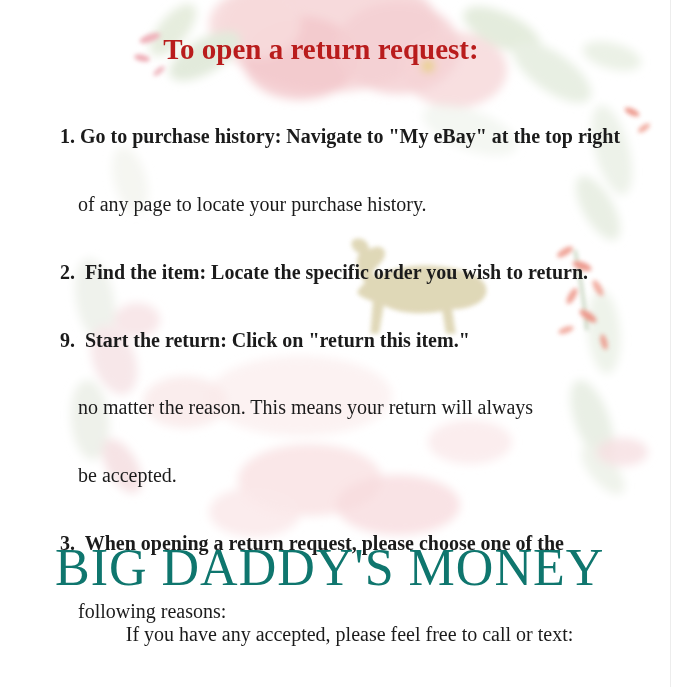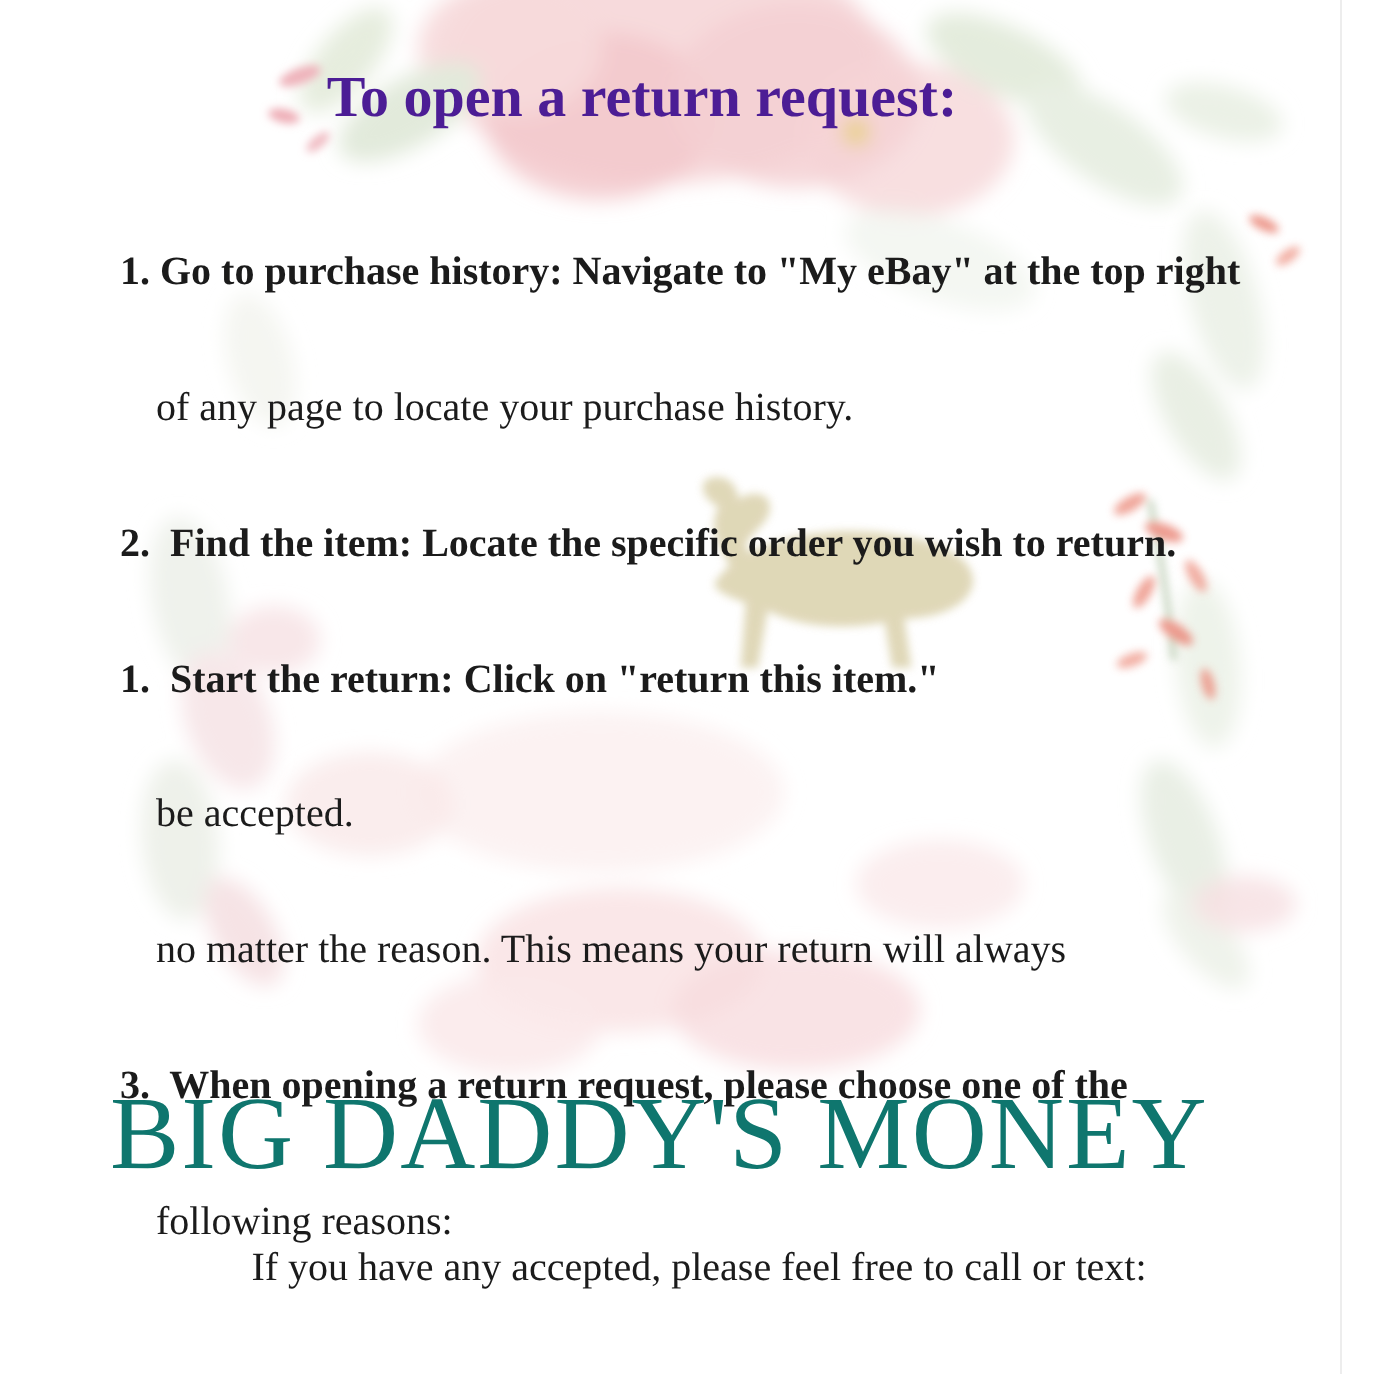--- a/index.html
+++ b/index.html
@@ -14,21 +14,21 @@
     position:absolute;z-index:1;top:538px;left:55px;width:629px;
     font-size:52px;letter-spacing:1px;color:#0f766e;white-space:pre;
   }
   .watermark-since{
     position:absolute;z-index:1;top:603px;left:0;width:669px;text-align:center;
     font-size:43px;letter-spacing:9px;color:#cbcbcb;white-space:pre;
   }
 
   .page-title{
     position:absolute;z-index:2;top:33px;left:0;width:642px;text-align:center;
-    font-size:29px;font-weight:600;color:#4c1d95;
+    font-size:29px;font-weight:600;color:#b91c1c;
   }
   .doc{
     position:absolute;z-index:2;top:80px;left:60px;
     font-size:20px;line-height:22.6px;white-space:pre;
   }
   .line{height:22.6px;}
   .line.item{margin-left:0;font-weight:bold;}
   .line.cont{margin-left:18px;}
 
   .footer{
@@ -126,23 +126,23 @@
   <div class="scan-line"></div>
 
   <div class="watermark-brand">BIG DADDY'S MONEY</div>
 
   <div class="page-title">To open a return request:</div>
 
   <div class="doc">
     <div class="line item">1. Go to purchase history: Navigate to "My eBay" at the top right</div>
     <div class="line cont">of any page to locate your purchase history.</div>
     <div class="line item">2.  Find the item: Locate the specific order you wish to return.</div>
-    <div class="line item">1.  Start the return: Click on "return this item."</div>
+    <div class="line item">9.  Start the return: Click on "return this item."</div>
+    <div class="line cont">no matter the reason. This means your return will always</div>
     <div class="line cont">be accepted.</div>
-    <div class="line cont">no matter the reason. This means your return will always</div>
     <div class="line item">3.  When opening a return request, please choose one of the</div>
     <div class="line cont">following reasons:</div>
     
     
     
     
     
     
     
     

